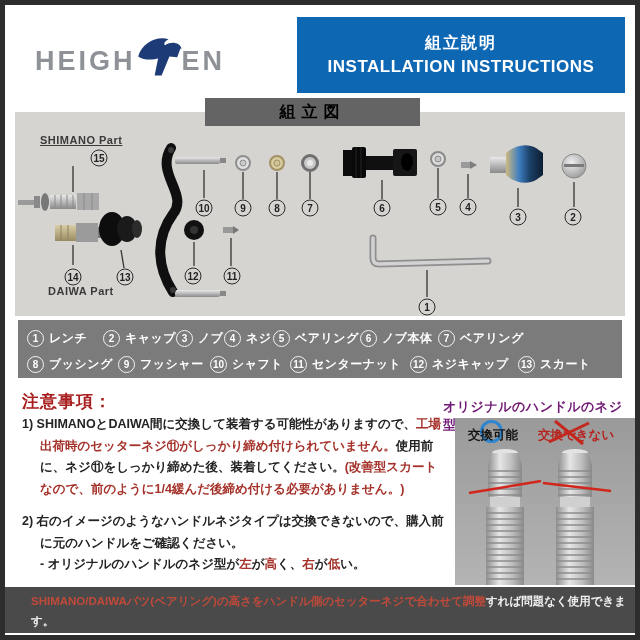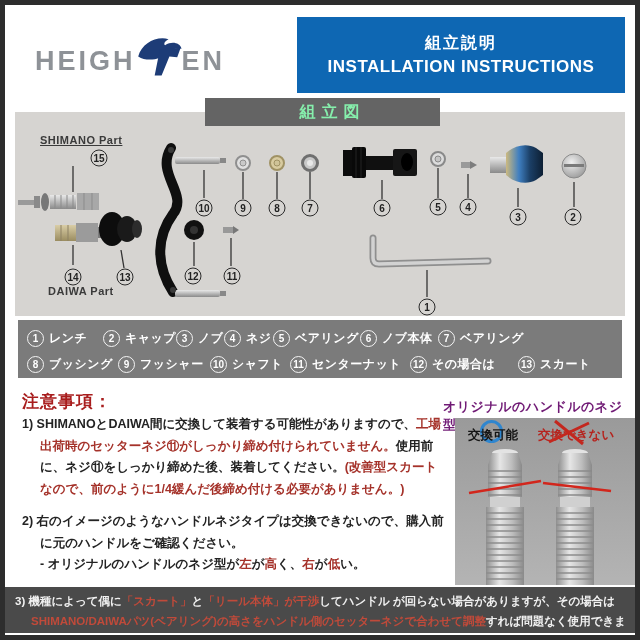--- a/index.html
+++ b/index.html
@@ -12,23 +12,23 @@
   .logo{left:30px;top:25px;display:flex;align-items:flex-end;}
   .logo-txt{font-size:27px;font-weight:bold;color:#8e9297;letter-spacing:3px;line-height:1;}
   .logo-fish{width:52px;height:46px;margin:0 -3px -1px -3px;}
   .title-box{left:292px;top:12px;width:328px;height:76px;background:#0e67b3;
              display:flex;flex-direction:column;justify-content:center;align-items:center;color:#fff;}
   .title-jp{font-size:16px;font-weight:bold;letter-spacing:2px;}
   .title-en{font-size:17px;font-weight:bold;margin-top:3px;letter-spacing:0.5px;}
 
   
   .diagram{left:10px;top:107px;width:610px;height:204px;background:#d6d4d1;}
-  .diagram-title{left:200px;top:93px;width:215px;height:28px;background:#646464;color:#86efac;
+  .diagram-title{left:200px;top:93px;width:215px;height:28px;background:#646464;color:#000000;
                  display:flex;align-items:center;justify-content:center;
-                 font-size:16px;font-weight:bold;letter-spacing:6px;padding-left:20px;}
+                 font-size:16px;font-weight:bold;letter-spacing:6px;}
   .dg-label{position:absolute;font-size:11px;font-weight:bold;color:#3a3a3a;letter-spacing:0.5px;}
   .circ{position:absolute;width:15px;height:15px;border:1.5px solid #2b2b2b;border-radius:50%;
         color:#222;font-size:10px;line-height:15px;font-weight:bold;text-align:center;
         transform:translate(-50%,-50%);background:transparent;}
 
   
   .parts{left:13px;top:315px;width:604px;height:58px;background:#7b7b7b;}
   .part-item{position:absolute;display:flex;align-items:center;height:20px;}
   .pcirc{width:15px;height:15px;border:1.4px solid #f4f4f4;border-radius:50%;color:#fff;
          font-size:10px;line-height:15px;font-weight:bold;text-align:center;flex:none;}
@@ -282,21 +282,21 @@
       <span class="part-item" style="left: 192px; top: 34px;">
         <span class="pcirc">10</span>
         <span class="plabel">シャフト</span>
       </span>
       <span class="part-item" style="left: 272px; top: 34px;">
         <span class="pcirc">11</span>
         <span class="plabel">センターナット</span>
       </span>
       <span class="part-item" style="left: 392px; top: 34px;">
         <span class="pcirc">12</span>
-        <span class="plabel">その場合は</span>
+        <span class="plabel">ネジキャップ</span>
       </span>
       <span class="part-item" style="left: 500px; top: 34px;">
         <span class="pcirc">13</span>
         <span class="plabel">スカート</span>
       </span>
     </div>
 
   <div class="abs notes-heading">注意事項：</div>
   <div class="abs note note-1">
       <div class="para hang"><span class="c-k">1) </span><span class="c-k">SHIMANOとDAIWA間に交換して装着する可能性がありますので、</span><span class="c-r">工場出荷時のセッターネジ⑪がしっかり締め付けられていません。</span><span class="c-k">使用前に、ネジ⑪をしっかり締めた後、装着してください。</span><span class="c-r">(改善型スカートなので、前のように1/4緩んだ後締め付ける必要がありません。)</span></div>
@@ -379,17 +379,16 @@
           <line x1="101" y1="122" x2="139" y2="122"></line>
             <line x1="101" y1="128" x2="139" y2="128"></line>
             <line x1="101" y1="134" x2="139" y2="134"></line>
         </g>
         <line x1="88" y1="38" x2="156" y2="46" stroke="#d2261c" stroke-width="2.5"></line>
       </g>
     </svg>
   </div>
 
   <div class="abs bottom-bar">
-      <div class="para hang"><span class="c-w">3) </span><span class="c-w">機種によって偶に</span><span class="c-r2">「スカート」</span><span class="c-w">と</span><span class="c-r2">「リール本体」</span><span class="c-r2">が干渉</span><span class="c-w">してハンドル が回らない場合がありますが、その場合は</span></div>
       <div class="para"><span class="c-r2">SHIMANO/DAIWAパツ(ベアリング)の高さをハンドル側のセッターネジで合わせて調整</span><span class="c-w">すれば問題なく使用できます。</span></div>
     </div>
 
 </div>
 
 </body></html>

